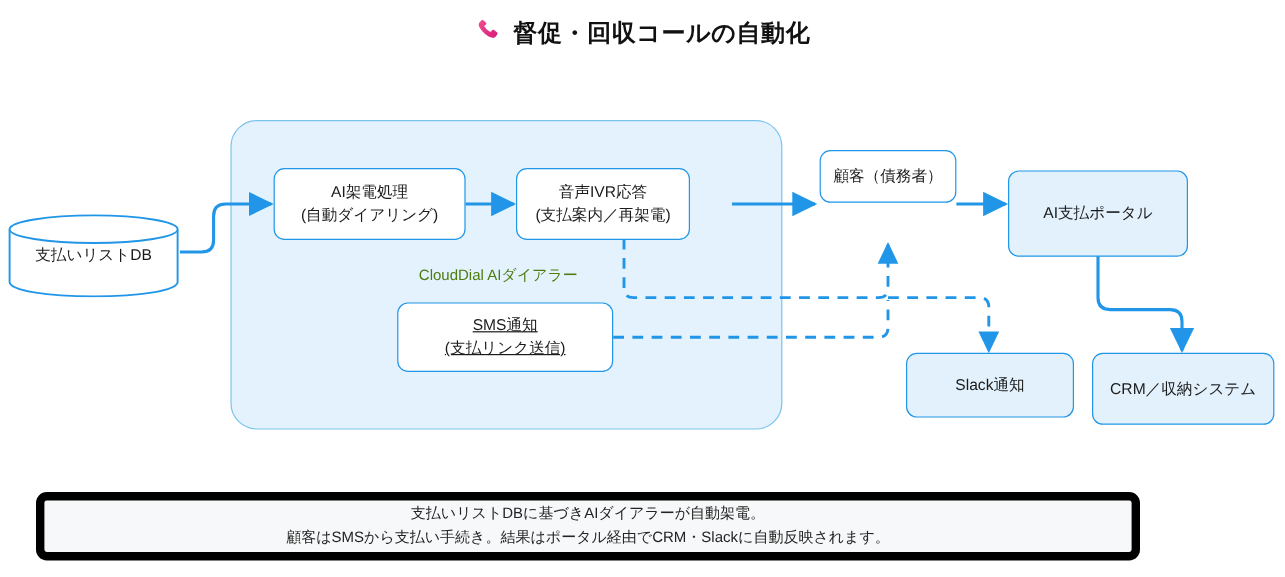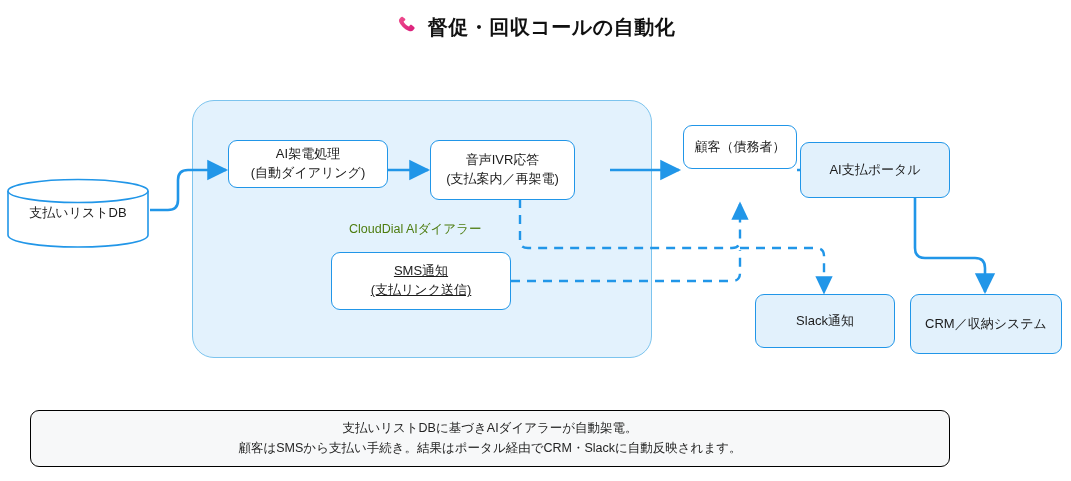--- a/index.html
+++ b/index.html
@@ -56,21 +56,21 @@
     position:absolute;left:0;top:0;width:100%;height:100%;
     display:flex;align-items:center;justify-content:center;
     font-size:13px;color:#1b1b1b;white-space:nowrap;
     pointer-events:none;
   }
 
   
   .footer{
     position:absolute;left:30px;top:410px;width:920px;height:57px;
     box-sizing:border-box;
-    border:1px solid #000000;border-radius:9px;background:#f7f8f9;
+    border:7px solid #000000;border-radius:9px;background:#f7f8f9;
     display:flex;flex-direction:column;align-items:center;justify-content:center;
     font-size:12.5px;color:#242424;line-height:1.55;
   }
   .footer div{white-space:nowrap;}
 </style>
 </head>
 <body>
 
 <div id="stage">
 
@@ -126,40 +126,40 @@
   </svg>
 
   <div class="db" style="left:6px;top:178px;width:144px;height:70px;text-align:center;">
     <svg width="144" height="70" viewBox="0 0 144 70" aria-hidden="true">
       <path d="M2,13 V57 C2,64 33,69 72,69 C111,69 142,64 142,57 V13" fill="#ffffff" stroke="#2196e8" stroke-width="1.6"></path>
       <ellipse cx="72" cy="13" rx="70" ry="11.5" fill="#ffffff" stroke="#2196e8" stroke-width="1.6"></ellipse>
     </svg>
     <span class="db-label">支払いリストDB</span>
   </div>
 
-  <div class="node" style="left:228px;top:140px;width:160px;height:48px;">
+  <div class="node" style="left:228px;top:140px;width:160px;height:60px;">
     <span>AI架電処理
 (自動ダイアリング)</span>
   </div>
 
   <div class="node" style="left:430px;top:140px;width:145px;height:60px;">
     <span>音声IVR応答
 (支払案内／再架電)</span>
   </div>
 
   <div class="node" style="left:331px;top:252px;width:180px;height:58px;text-decoration:underline;">
     <span>SMS通知
 (支払リンク送信)</span>
   </div>
 
   <div class="node" style="left:683px;top:125px;width:114px;height:44px;">
     <span>顧客（債務者）</span>
   </div>
 
-  <div class="node filled" style="left:800px;top:142px;width:150px;height:56px;">
+  <div class="node filled" style="left:840px;top:142px;width:150px;height:72px;">
     <span>AI支払ポータル</span>
   </div>
 
   <div class="node filled" style="left:755px;top:294px;width:140px;height:54px;">
     <span>Slack通知</span>
   </div>
 
   <div class="node filled" style="left:910px;top:294px;width:152px;height:60px;">
     <span>CRM／収納システム</span>
   </div>

